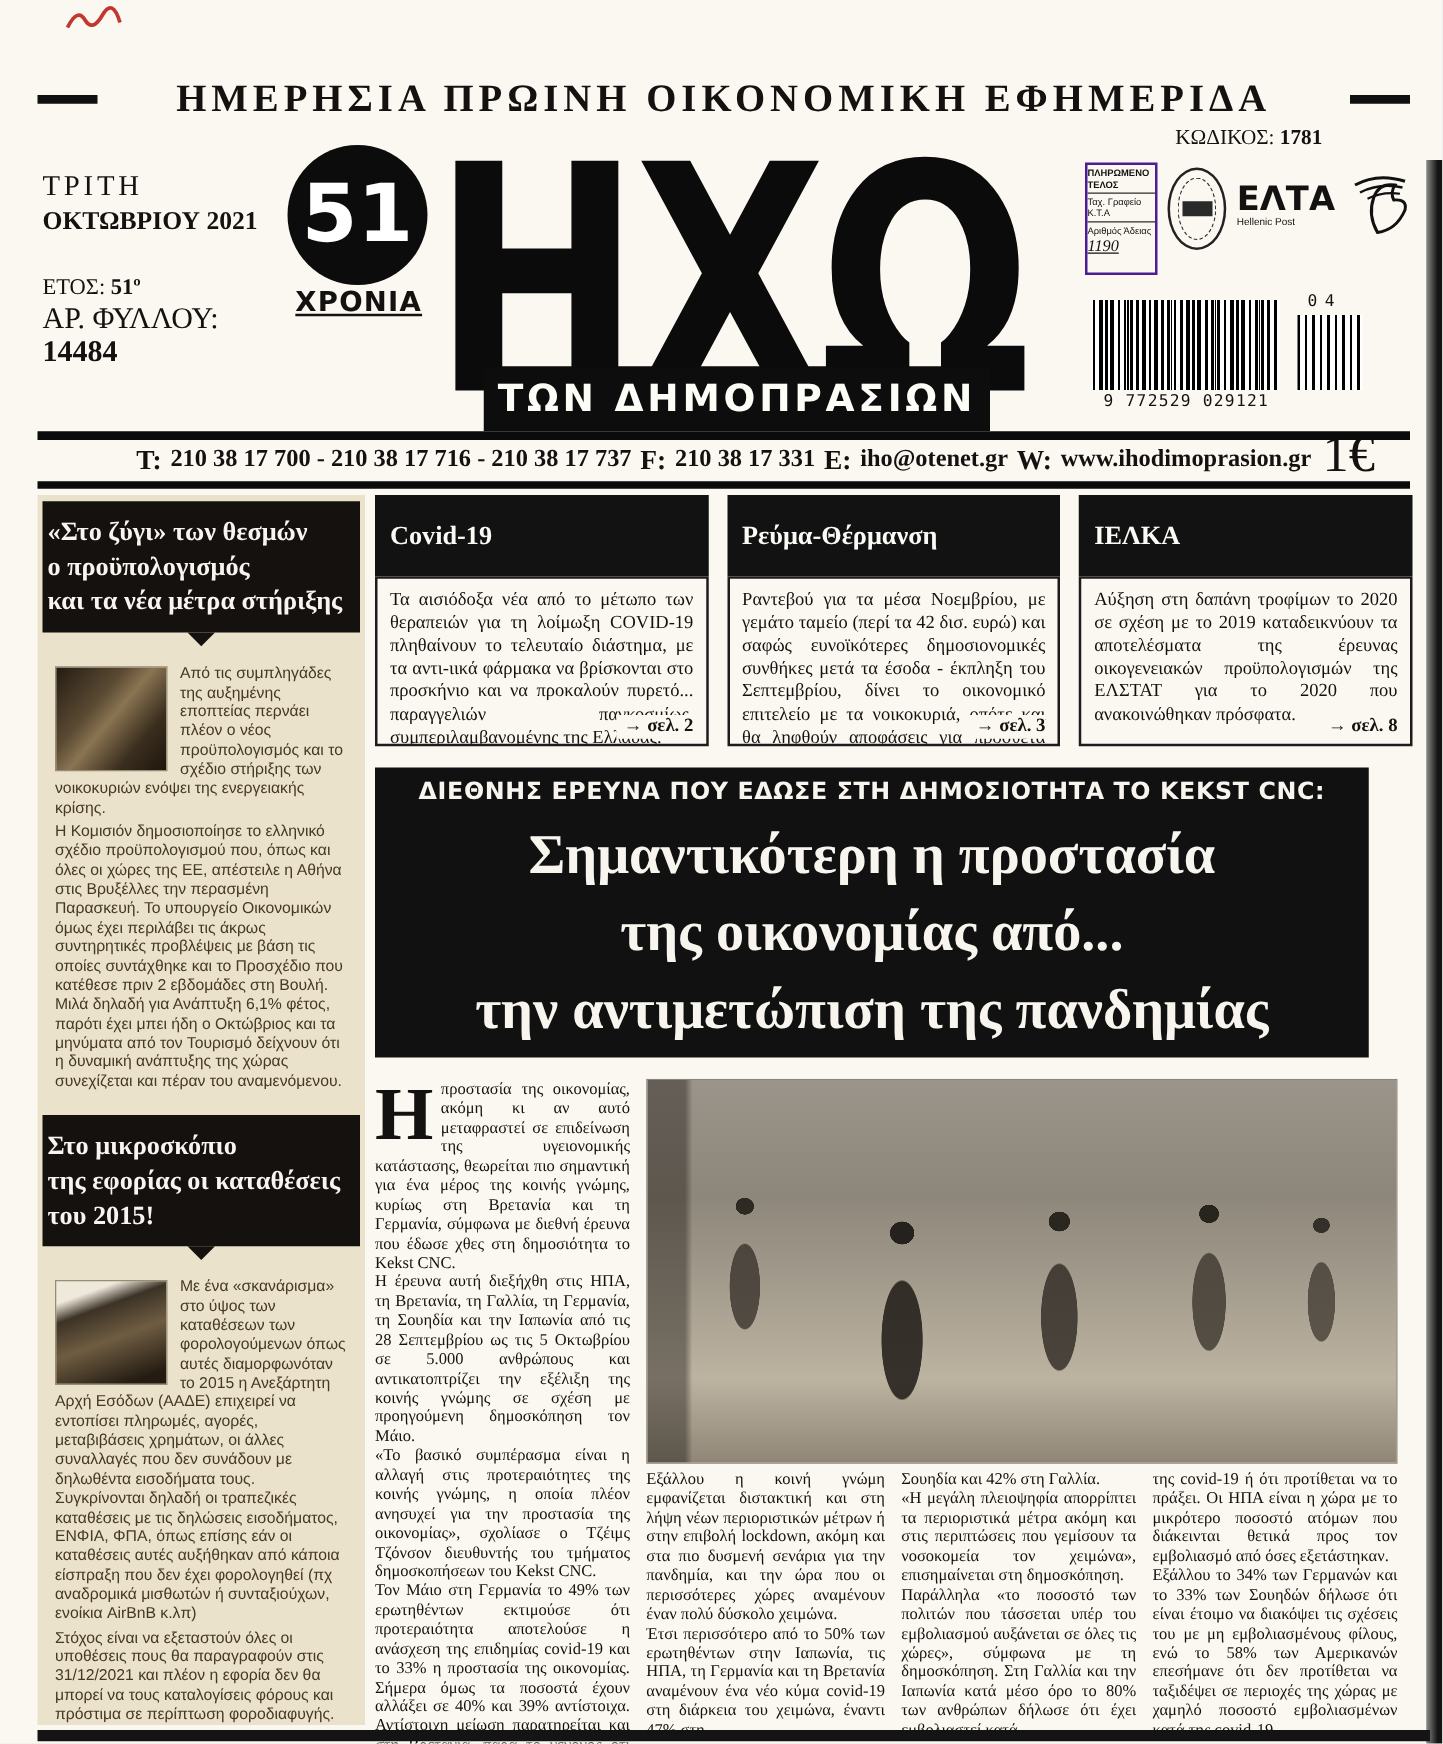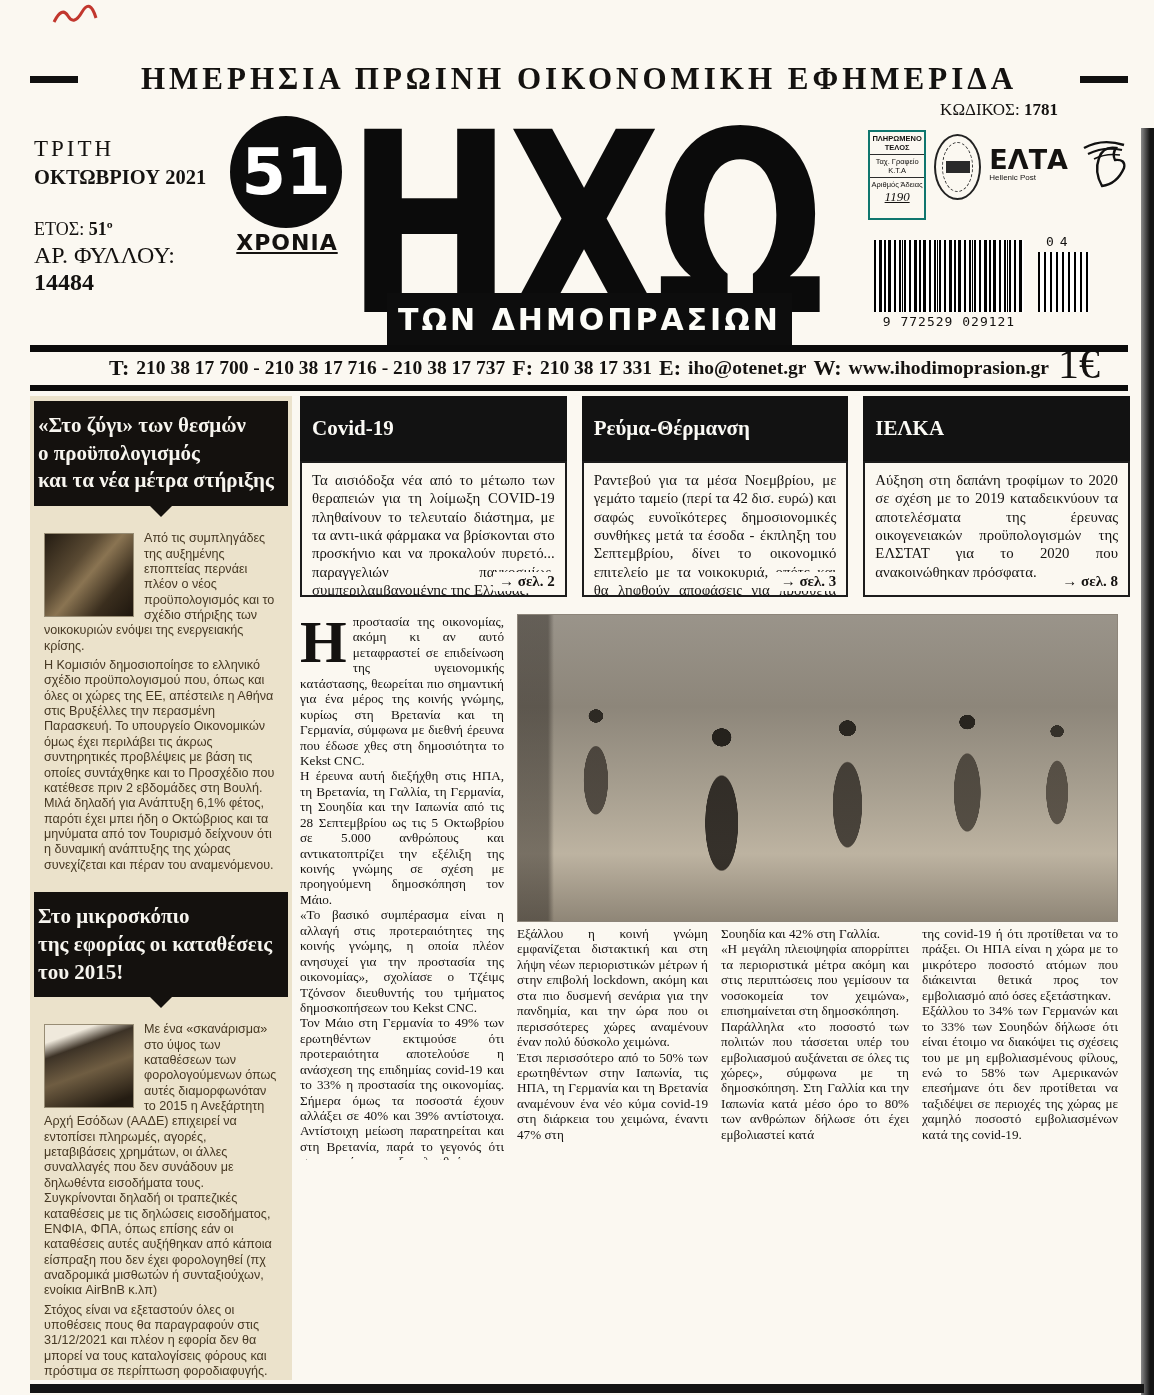--- a/index.html
+++ b/index.html
@@ -26,21 +26,21 @@
   .iho-title{position:absolute;top:100px;left:346px;width:460px;
              font-family:"DejaVu Sans",sans-serif;font-weight:bold;font-size:210px;line-height:1;
              letter-spacing:-6px;transform:scale(.95,1.2);transform-origin:top left;color:#0b0b0b;}
   .iho-banner{position:absolute;top:293px;left:387px;width:405px;height:52px;background:#0d0d0d;
               color:#fdfdf8;display:flex;align-items:center;justify-content:center;
               font-family:"DejaVu Sans",sans-serif;font-weight:bold;font-size:30px;letter-spacing:3px;}
   
   .right-block{position:absolute;top:100px;left:868px;width:262px;}
   .kodikos{font-size:17px;text-align:center;}
   .stamps-row{display:flex;align-items:flex-start;gap:8px;margin-top:10px;height:92px;}
-  .postal-box{width:78px;height:86px;border:2px solid #0f766e;font-size:7.5px;text-align:center;
+  .postal-box{width:78px;height:86px;border:2px solid #4c1d95;font-size:7.5px;
               font-family:"Liberation Sans",sans-serif;display:flex;flex-direction:column;}
   .postal-box .pb1{font-weight:bold;border-bottom:1px solid #2c2c2c;padding:2px 0;}
   .postal-box .pb2{border-bottom:1px solid #2c2c2c;padding:2px 0;}
   .postal-box .pb3{padding:2px 0;}
   .postal-hand{font-family:"Liberation Serif",serif;font-style:italic;font-size:13px;
                text-decoration:underline;}
   .circ-stamp{width:62px;height:62px;border:2.5px solid #222;border-radius:50%;margin-top:4px;
               display:flex;align-items:center;justify-content:center;position:relative;}
   .circ-stamp::before{content:"";position:absolute;inset:6px;border:1.5px dashed #333;border-radius:50%;}
   .circ-stamp .inner{width:24px;height:12px;background:#2a2a2a;}
@@ -254,20 +254,28 @@
       </div>
       <div class="teaser">
         <div class="t-title">ΙΕΛΚΑ</div>
         <div class="t-box">
           <span>Αύξηση στη δαπάνη τροφίμων το 2020 σε σχέση με το 2019 καταδεικνύουν τα αποτελέσματα της έρευνας οικογενειακών προϋπολογισμών της ΕΛΣΤΑΤ για το 2020 που ανακοινώθηκαν πρόσφατα.</span>
           <span class="t-page">→ σελ. 8</span>
         </div>
       </div>
     </div>
 
+    <div class="lead">
+      <div class="kicker">ΔΙΕΘΝΗΣ ΕΡΕΥΝΑ ΠΟΥ ΕΔΩΣΕ ΣΤΗ ΔΗΜΟΣΙΟΤΗΤΑ ΤΟ KEKST CNC:</div>
+      <div class="headline">
+        <div>Σημαντικότερη η προστασία</div>
+        <div>της οικονομίας από...</div>
+        <div>την αντιμετώπιση της πανδημίας</div>
+      </div>
+    </div>
 
     <div class="article">
       <div class="col1">
         <p>
           <span class="dropcap">Η</span><span>προστασία της οικονομίας, ακόμη κι αν αυτό μεταφραστεί σε επιδείνωση της υγειονομικής κατάστασης, θεωρείται πιο σημαντική για ένα μέρος της κοινής γνώμης, κυρίως στη Βρετανία και τη Γερμανία, σύμφωνα με διεθνή έρευνα που έδωσε χθες στη δημοσιότητα το Kekst CNC.</span>
         </p>
         <p>Η έρευνα αυτή διεξήχθη στις ΗΠΑ, τη Βρετανία, τη Γαλλία, τη Γερμανία, τη Σουηδία και την Ιαπωνία από τις 28 Σεπτεμβρίου ως τις 5 Οκτωβρίου σε 5.000 ανθρώπους και αντικατοπτρίζει την εξέλιξη της κοινής γνώμης σε σχέση με προηγούμενη δημοσκόπηση τον Μάιο.</p>
         <p>«Το βασικό συμπέρασμα είναι η αλλαγή στις προτεραιότητες της κοινής γνώμης, η οποία πλέον ανησυχεί για την προστασία της οικονομίας», σχολίασε ο Τζέιμς Τζόνσον διευθυντής του τμήματος δημοσκοπήσεων του Kekst CNC.</p>
         <p>Τον Μάιο στη Γερμανία το 49% των ερωτηθέντων εκτιμούσε ότι προτεραιότητα αποτελούσε η ανάσχεση της επιδημίας covid-19 και το 33% η προστασία της οικονομίας. Σήμερα όμως τα ποσοστά έχουν αλλάξει σε 40% και 39% αντίστοιχα. Αντίστοιχη μείωση παρατηρείται και στη Βρετανία, παρά το γεγονός ότι στη χώρα εξακολουθούν να αναφέρονται αρκετά κρούσματα κορωνοϊού καθημερινά.</p>
       </div>

